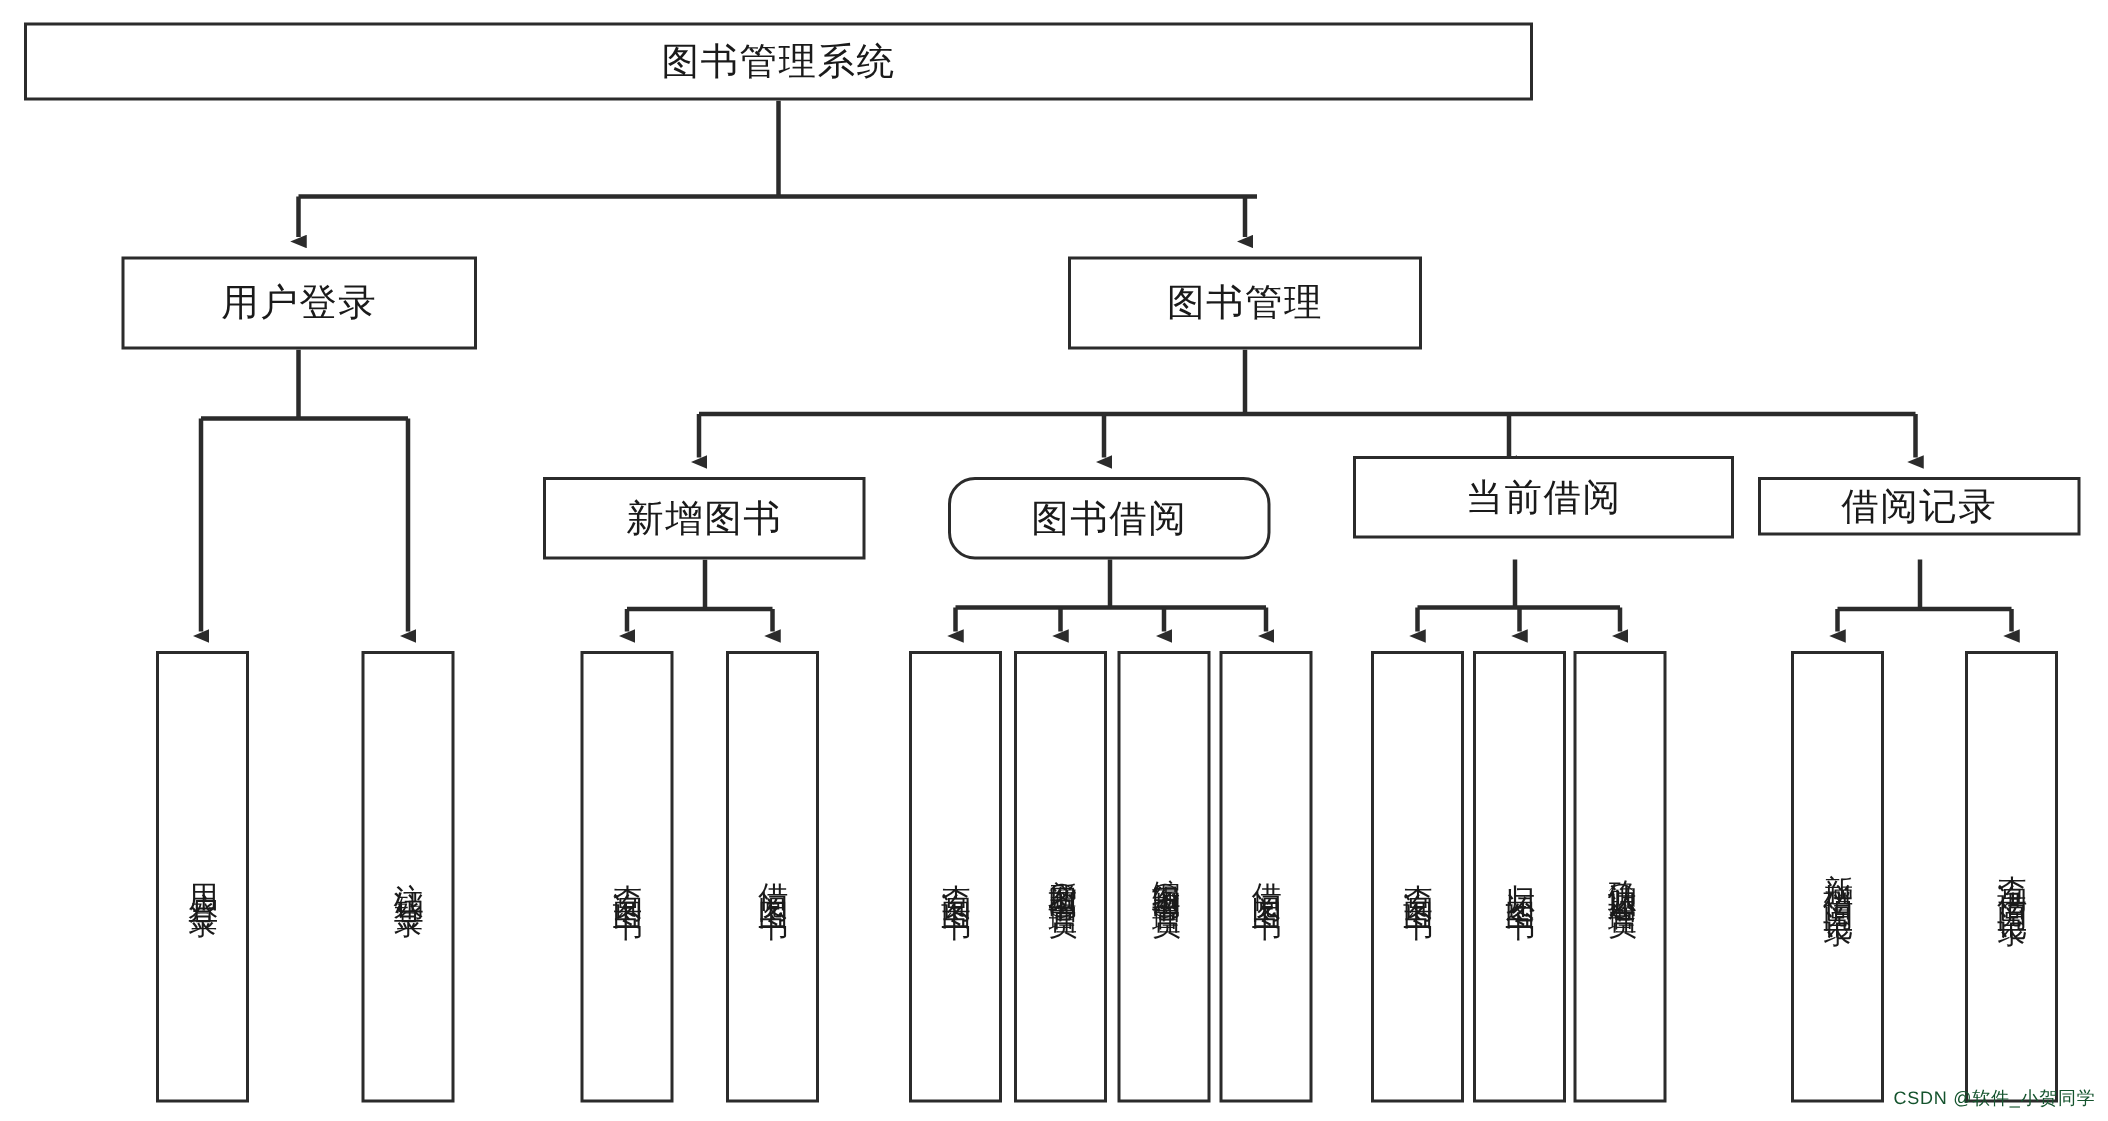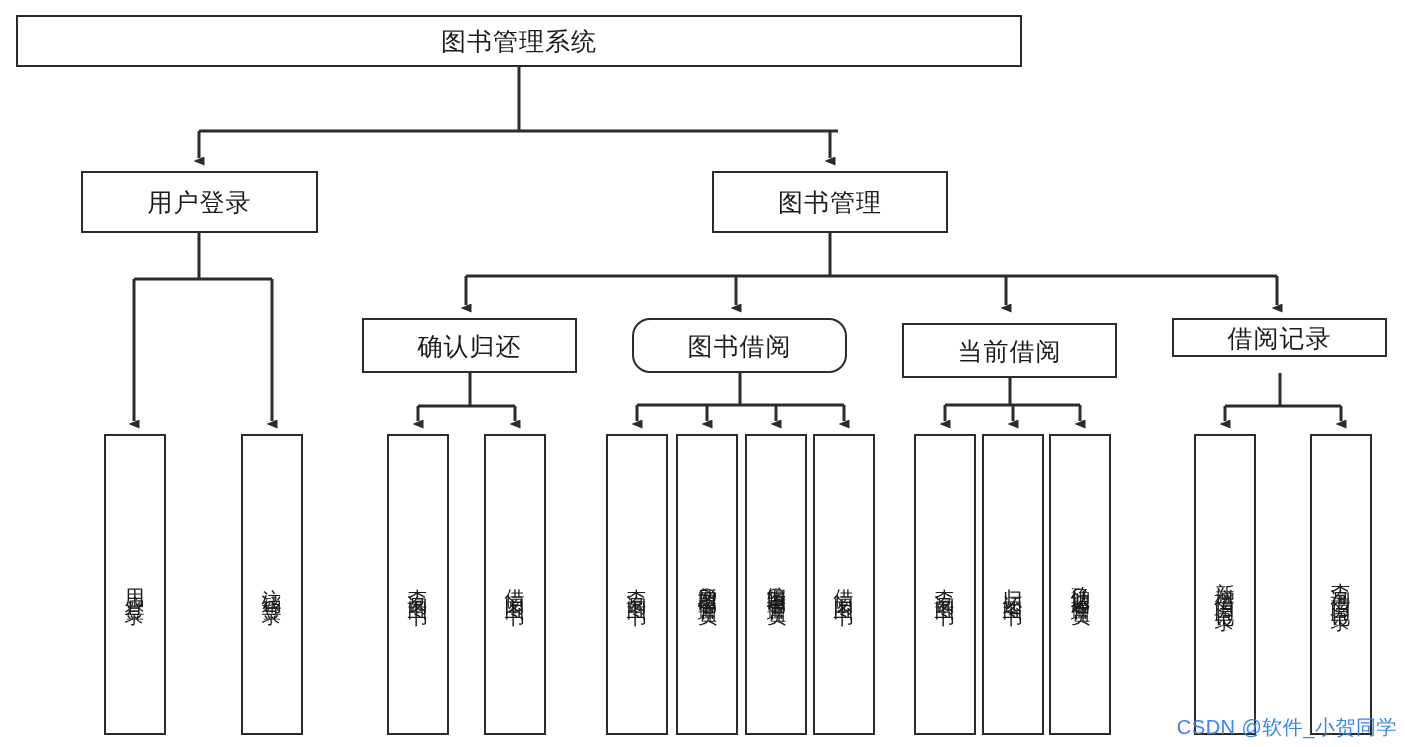--- a/index.html
+++ b/index.html
@@ -48,22 +48,22 @@
     white-space: nowrap;
   }
   .node.vert.tight {
     letter-spacing: 3px;
     font-size: 19px;
   }
   #watermark {
     position: absolute;
     right: 8px;
     bottom: 6px;
-    font-size: 20px;
-    color: #3b82f6;
+    font-size: 12px;
+    color: #14532d;
     letter-spacing: 0.5px;
     white-space: nowrap;
   }
 </style>
 </head>
 <body>
 
 <div id="canvas">
 
   <svg id="connectors" viewBox="0 0 1405 747">
@@ -120,26 +120,26 @@
       <div class="node horiz" style="left: 16px; top: 15px; width: 1006px; height: 52px;">
         <span>图书管理系统</span>
       </div>
       <div class="node horiz" style="left: 81px; top: 171px; width: 237px; height: 62px;">
         <span>用户登录</span>
       </div>
       <div class="node horiz" style="left: 712px; top: 171px; width: 236px; height: 62px;">
         <span>图书管理</span>
       </div>
       <div class="node horiz" style="left: 362px; top: 318px; width: 215px; height: 55px;">
-        <span>确认归还</span>
+        <span>新增图书</span>
       </div>
       <div class="node horiz" style="left: 632px; top: 318px; width: 215px; height: 55px; border-radius: 18px;">
         <span>图书借阅</span>
       </div>
-      <div class="node horiz" style="left: 902px; top: 323px; width: 215px; height: 55px;">
+      <div class="node horiz" style="left: 902px; top: 304px; width: 254px; height: 55px;">
         <span>当前借阅</span>
       </div>
       <div class="node horiz" style="left: 1172px; top: 318px; width: 215px; height: 39px;">
         <span>借阅记录</span>
       </div>
       <div class="node vert" style="left: 104px; top: 434px; width: 62px; height: 301px;">
         <span>用户登录</span>
       </div>
       <div class="node vert" style="left: 241px; top: 434px; width: 62px; height: 301px;">
         <span>注销登录</span>

